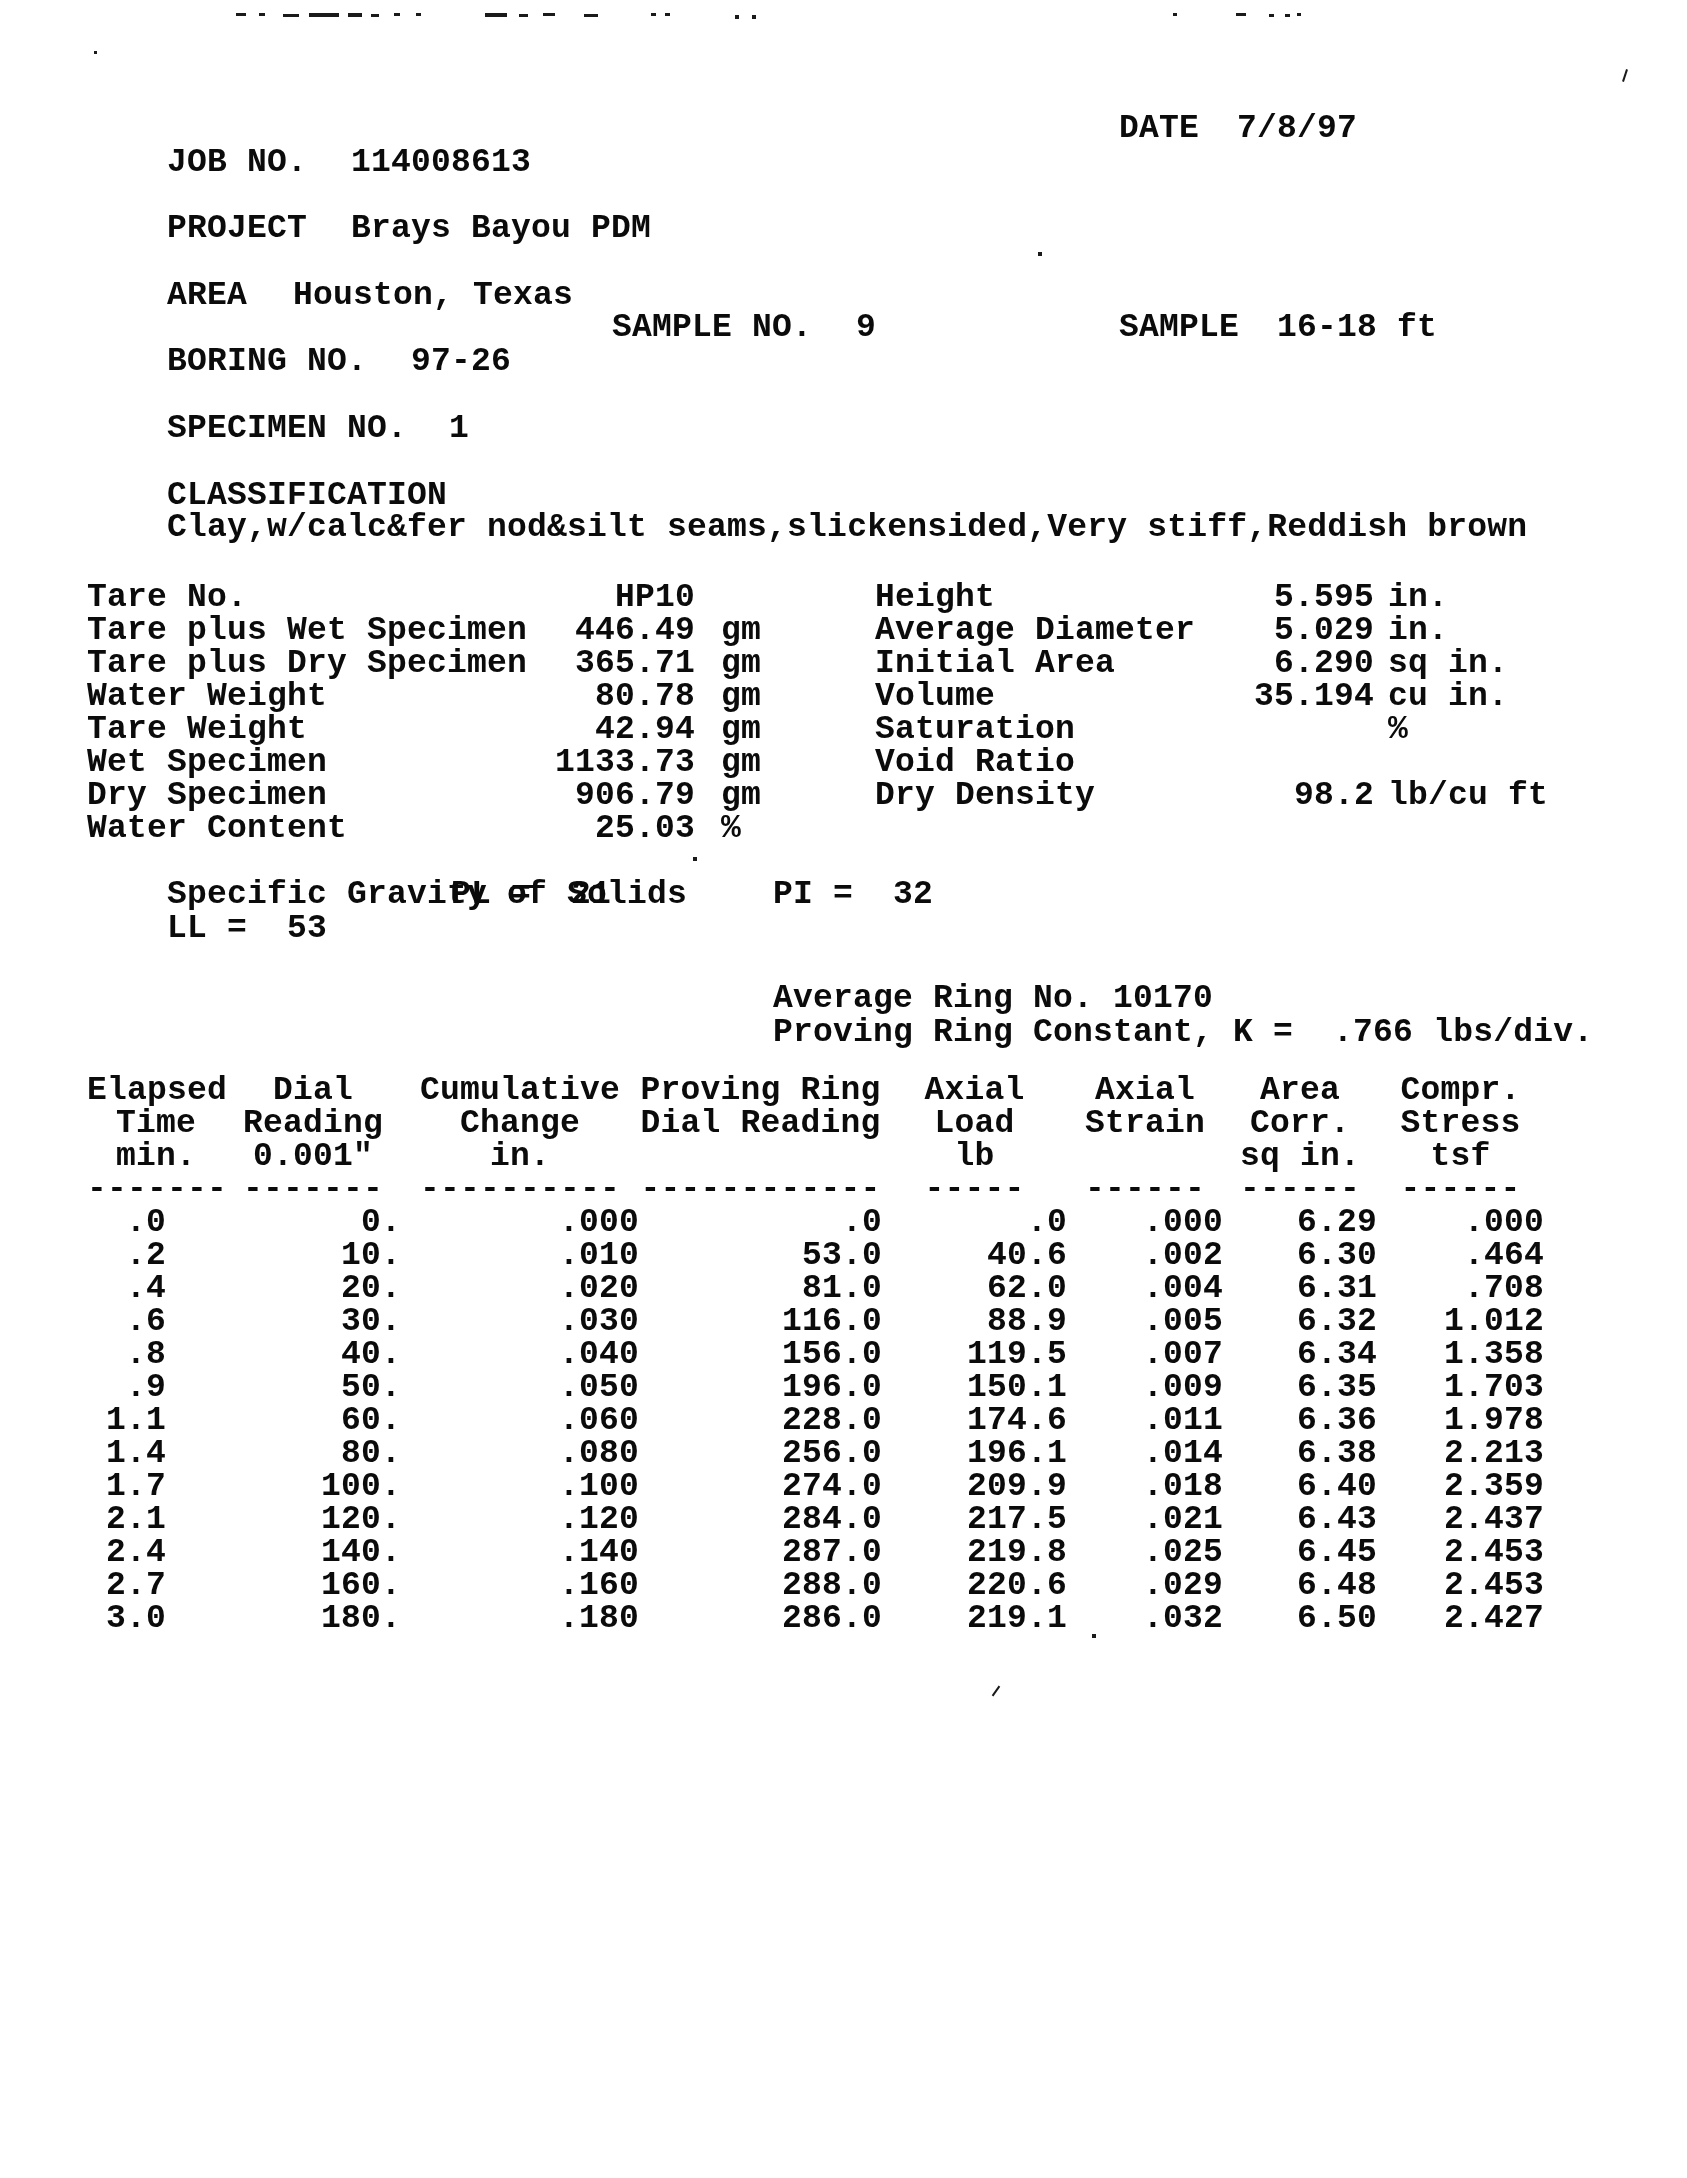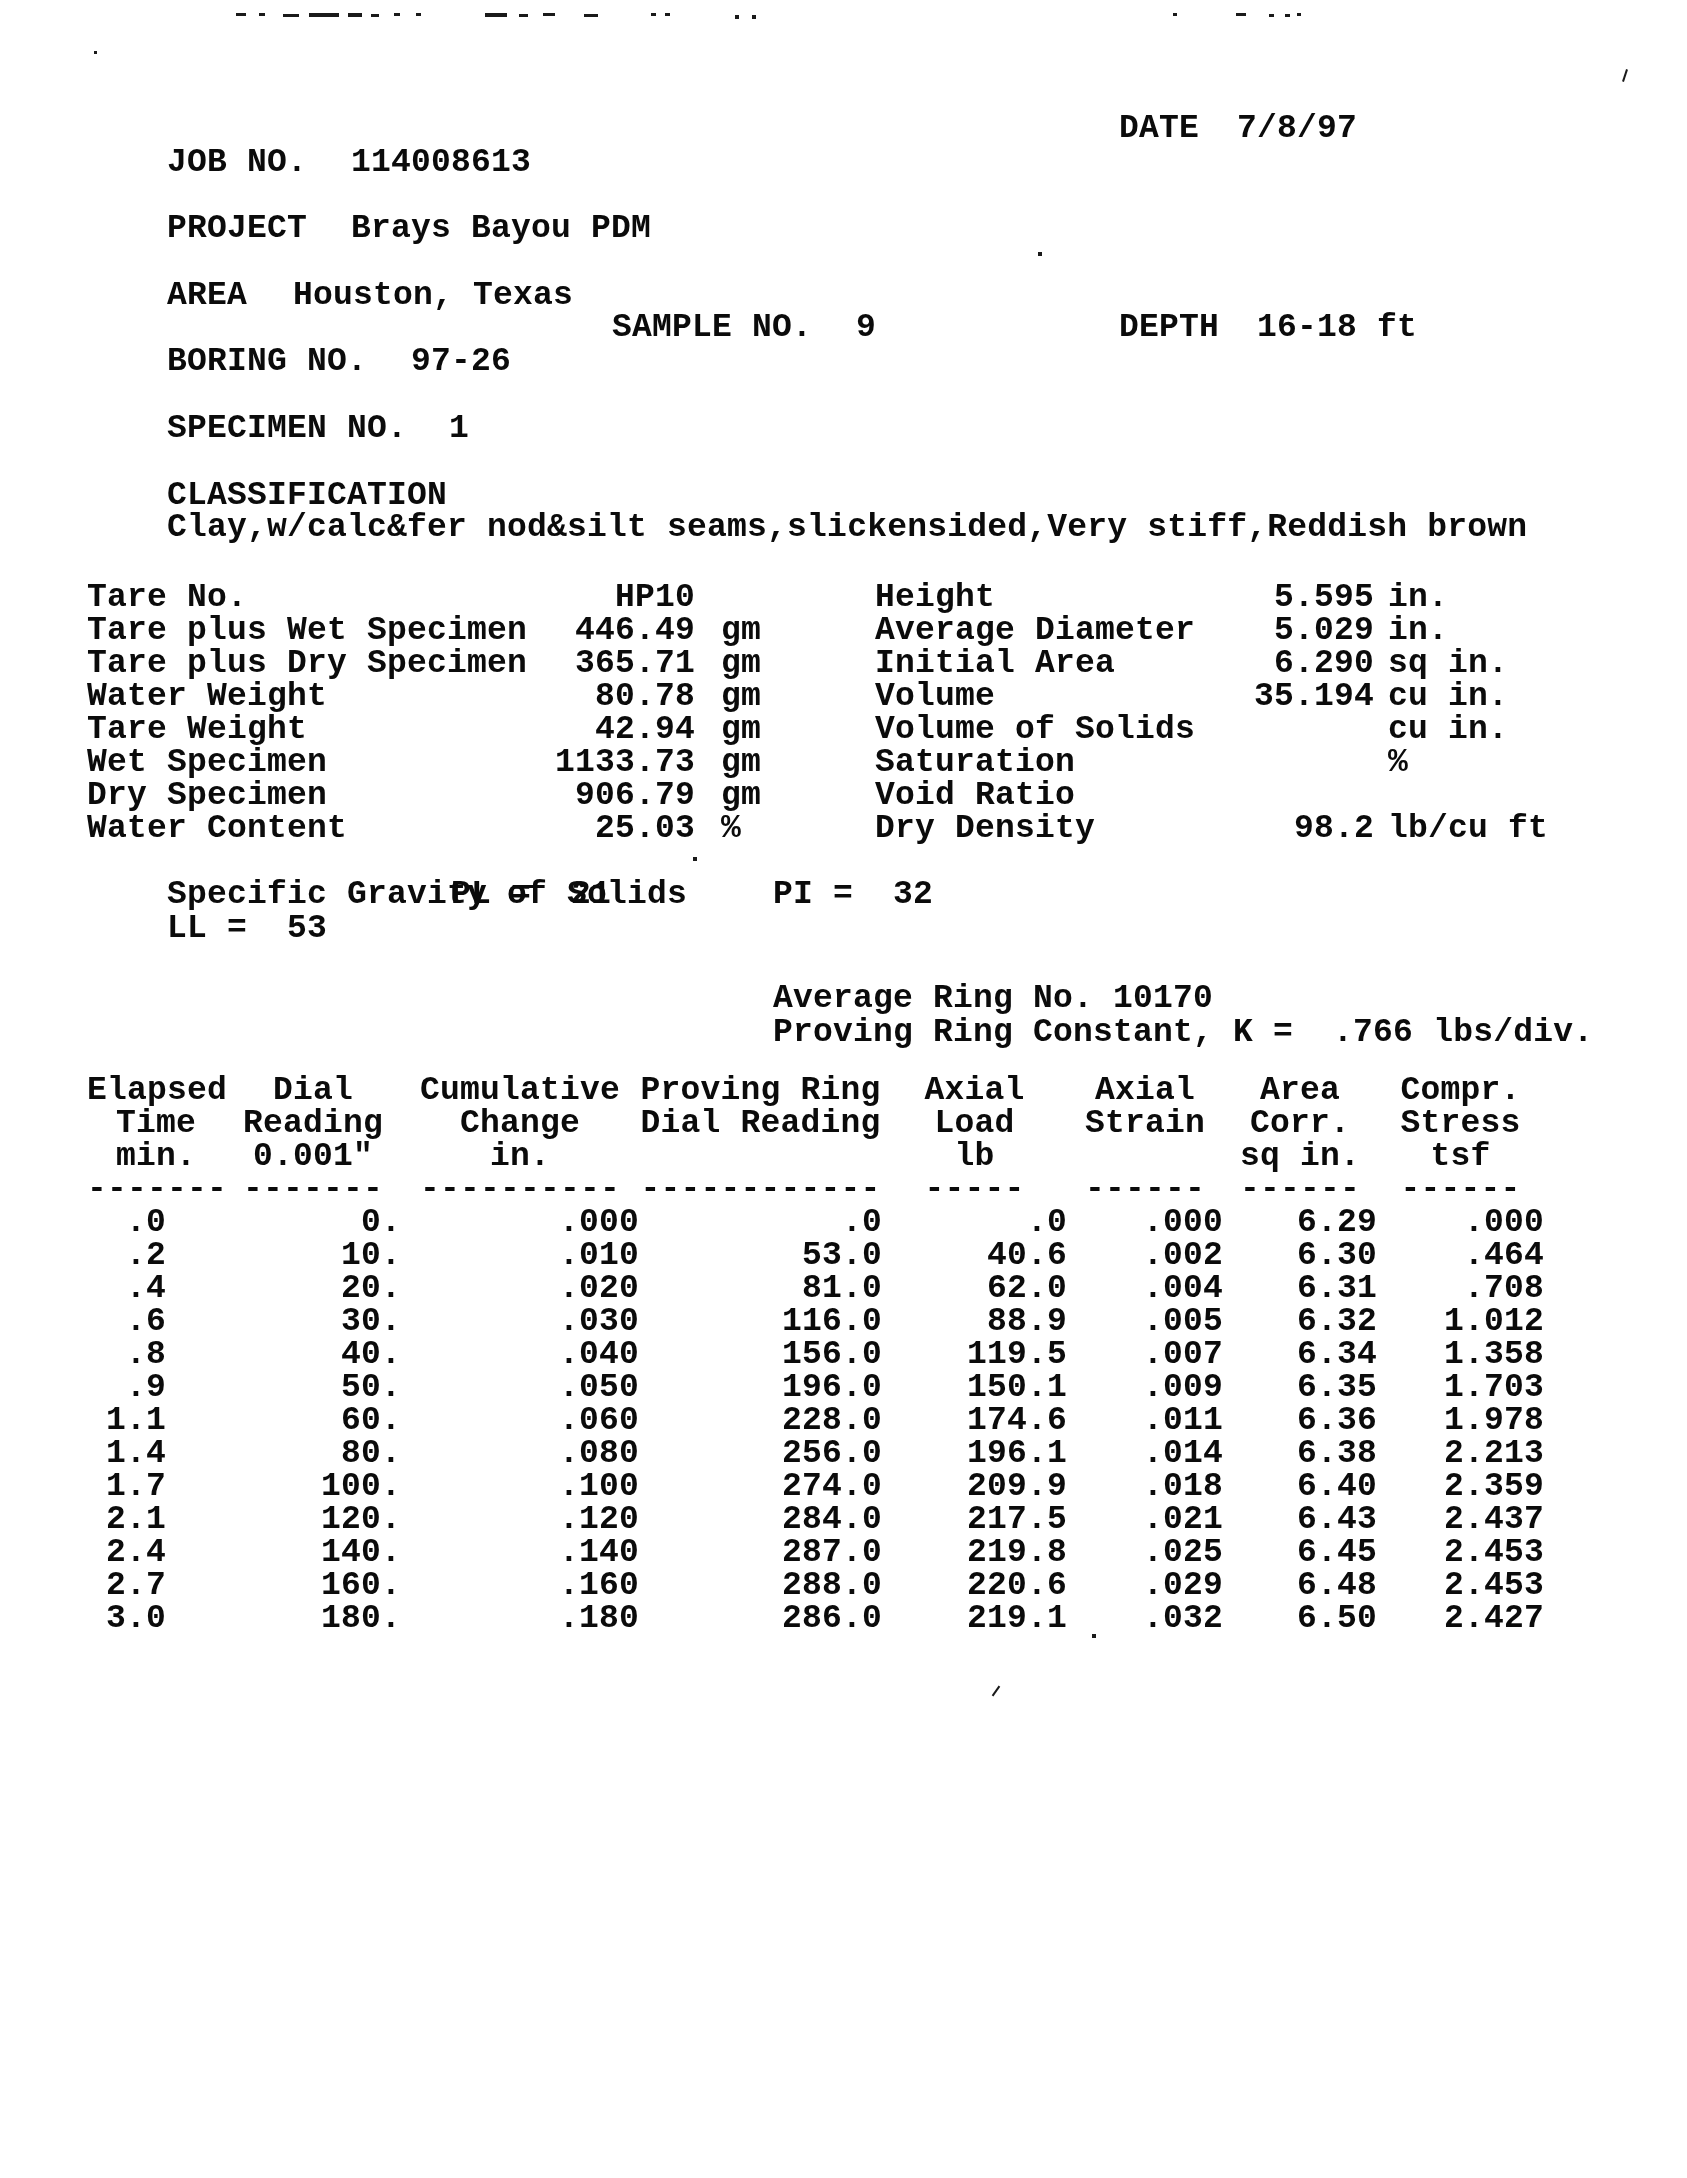--- a/index.html
+++ b/index.html
@@ -83,21 +83,21 @@
     <span>PROJECT</span><span class="g44">Brays Bayou PDM</span>
   </div>
 
   <div class="line" style="left:87px;top:245px">
     <span>AREA</span><span class="g46">Houston, Texas</span>
   </div>
 
   <div class="line" style="left:87px;top:311px">
     <span>BORING NO.</span><span class="g44">97-26</span>
     <span class="abs" style="left:525px"><span>SAMPLE NO.</span><span class="g44">9</span></span>
-    <span class="abs" style="left:1032px"><span>DEPTH</span><span class="g38">16-18 ft</span></span>
+    <span class="abs" style="left:1032px"><span>SAMPLE</span><span class="g38">16-18 ft</span></span>
   </div>
 
   <div class="line" style="left:87px;top:378px">
     <span>SPECIMEN NO.</span><span class="g42">1</span>
   </div>
 
   <div class="line" style="left:87px;top:445px">
     <span>CLASSIFICATION</span>
   </div>
   <div class="line" style="left:87px;top:477px">
@@ -112,21 +112,20 @@
       <div class="prow"><span class="plabel">Tare Weight</span><span class="pvalue">42.94</span><span class="punit">gm</span></div>
       <div class="prow"><span class="plabel">Wet Specimen</span><span class="pvalue">1133.73</span><span class="punit">gm</span></div>
       <div class="prow"><span class="plabel">Dry Specimen</span><span class="pvalue">906.79</span><span class="punit">gm</span></div>
       <div class="prow"><span class="plabel">Water Content</span><span class="pvalue">25.03</span><span class="punit">%</span></div>
     </div>
   <div id="props-right">
       <div class="prow"><span class="plabel-r">Height</span><span class="pvalue-r">5.595</span><span class="punit-r">in.</span></div>
       <div class="prow"><span class="plabel-r">Average Diameter</span><span class="pvalue-r">5.029</span><span class="punit-r">in.</span></div>
       <div class="prow"><span class="plabel-r">Initial Area</span><span class="pvalue-r">6.290</span><span class="punit-r">sq in.</span></div>
       <div class="prow"><span class="plabel-r">Volume</span><span class="pvalue-r">35.194</span><span class="punit-r">cu in.</span></div>
-      <div class="prow"><span class="plabel-r">Volume of Solids</span><span class="pvalue-r"></span><span class="punit-r">cu in.</span></div>
       <div class="prow"><span class="plabel-r">Saturation</span><span class="pvalue-r"></span><span class="punit-r">%</span></div>
       <div class="prow"><span class="plabel-r">Void Ratio</span><span class="pvalue-r"></span><span class="punit-r"></span></div>
       <div class="prow"><span class="plabel-r">Dry Density</span><span class="pvalue-r">98.2</span><span class="punit-r">lb/cu ft</span></div>
     </div>
 
   <div class="line" style="left:87px;top:844px">
     <span>Specific Gravity of Solids</span>
   </div>
 
   <div class="line" style="left:87px;top:878px">

